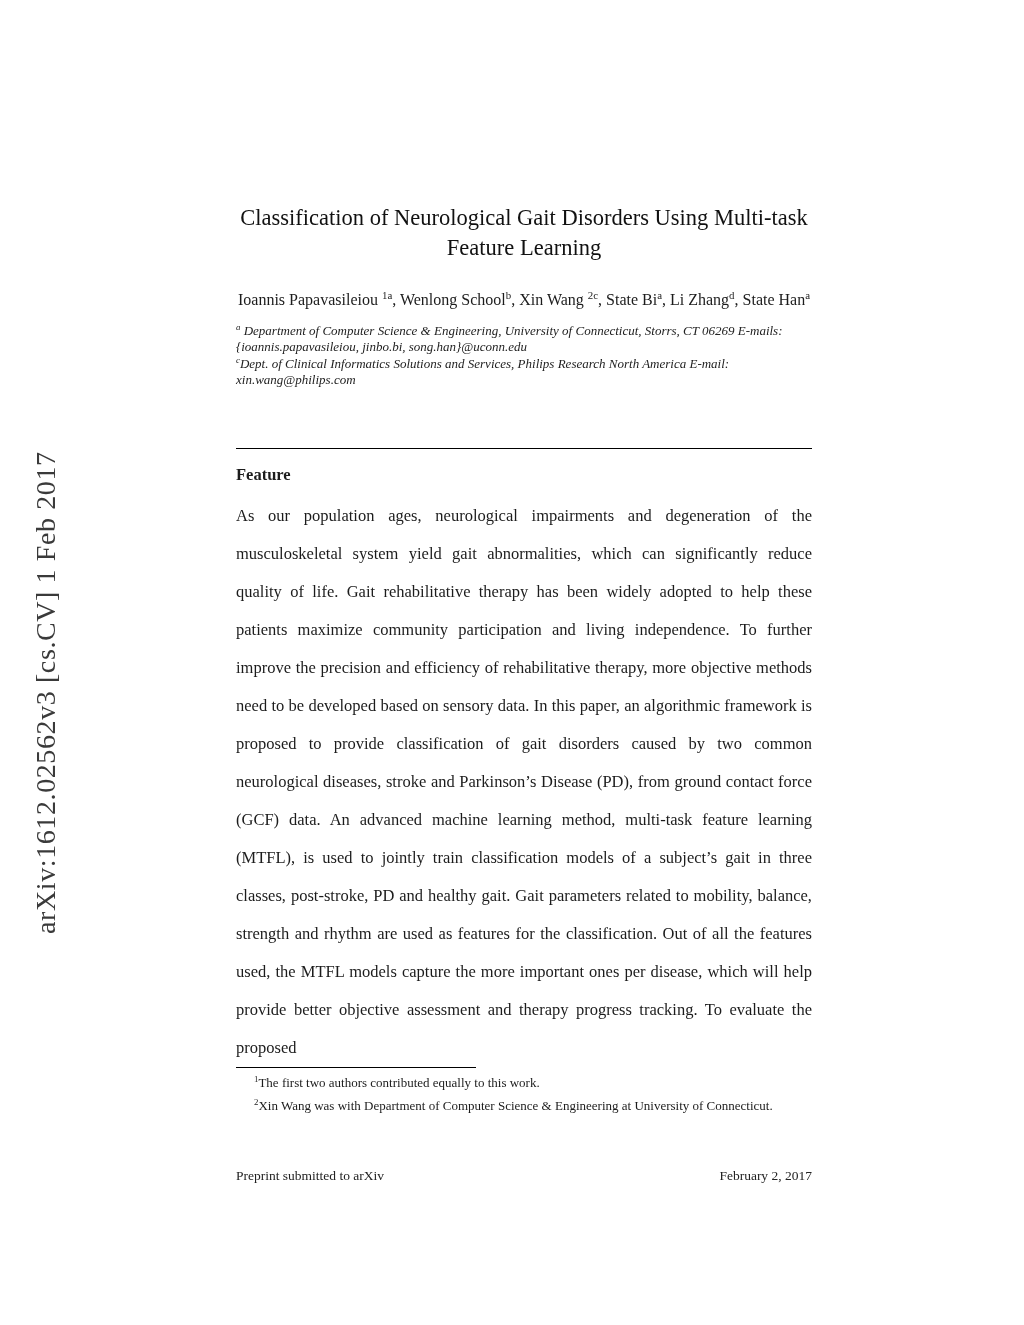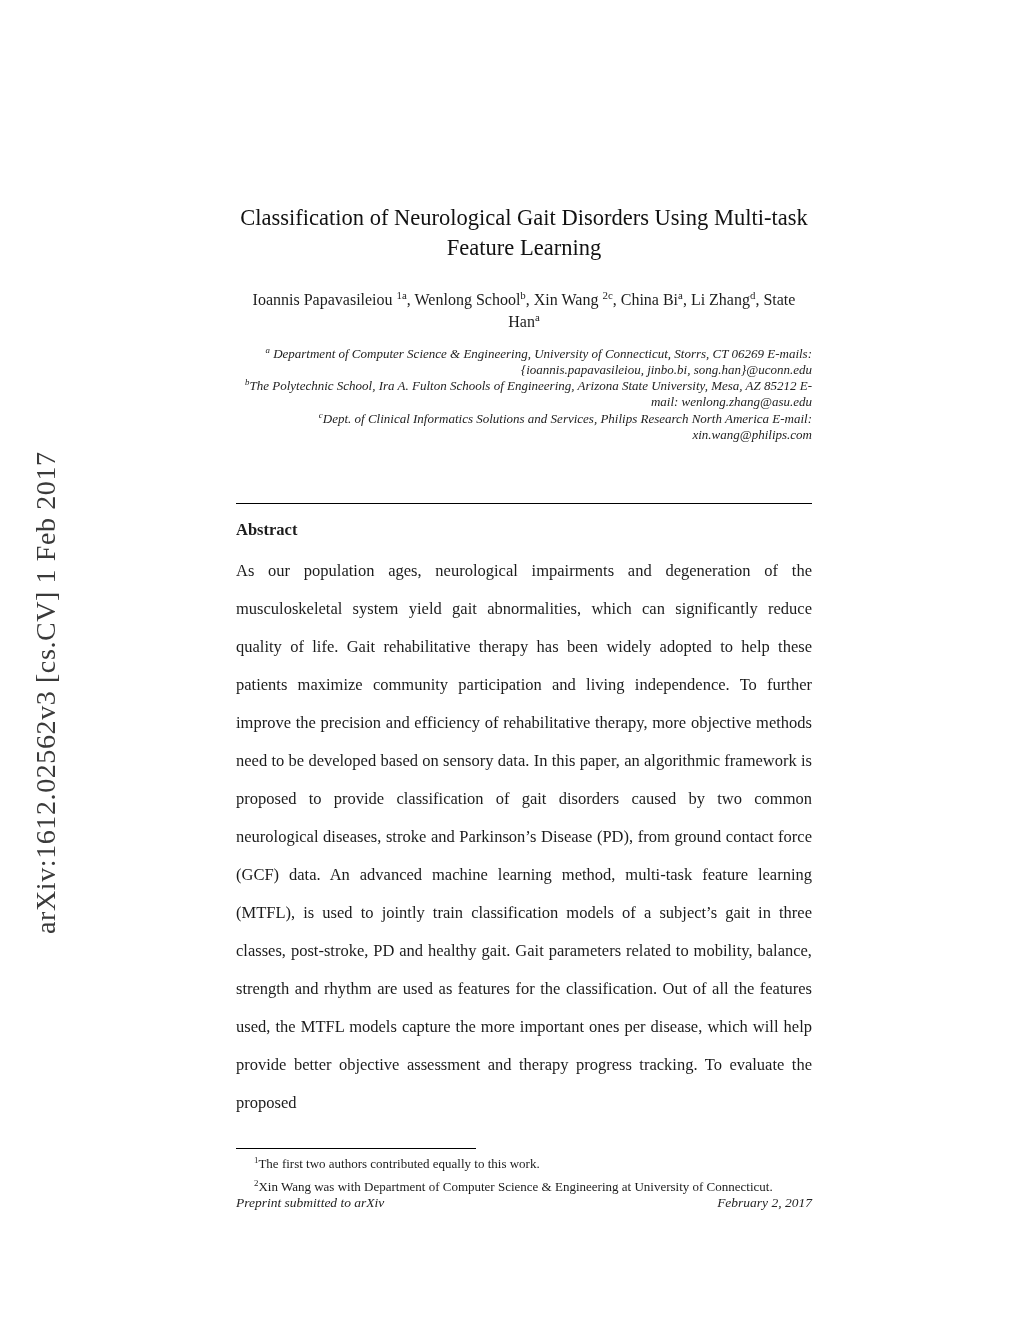--- a/index.html
+++ b/index.html
@@ -50,21 +50,21 @@
     font-size: 16px;
     line-height: 1.4;
   }
   .authors sup, .affiliation sup, .footnote sup {
     font-size: 68%;
     line-height: 0;
   }
 
   .affiliations {
     margin-top: 12px;
-    text-align: right;
+    text-align: left;
     font-style: italic;
     font-size: 13px;
     line-height: 1.25;
     color: #222222;
   }
 
   .abstract-rule {
     margin: 60px 0 0 0;
     border: none;
     border-top: 1.6px solid #000000;
@@ -78,65 +78,63 @@
   }
 
   .abstract-body {
     margin: 12px 0 0 0;
     font-size: 16.5px;
     line-height: 38px;
     text-align: justify;
   }
 
   .footnote-block {
-    margin-top: 26px;
   }
   .footnote-rule {
     width: 240px;
     margin: 0;
     border: none;
     border-top: 1px solid #000000;
     height: 0;
   }
   .footnote {
     margin-top: 6px;
     font-size: 13px;
     line-height: 17px;
     text-indent: 18px;
     text-align: justify;
   }
 
   .footer {
     display: flex;
     justify-content: space-between;
-    font-style: italic;
+    margin-top: 54px;
     font-size: 13.5px;
     color: #222222;
   }
 </style>
 </head>
 <body>
 
 <div class="watermark">arXiv:1612.02562v3 [cs.CV] 1 Feb 2017</div>
 
 <div class="content">
 
   <h1 class="title">Classification of Neurological Gait Disorders Using Multi-task Feature Learning</h1>
 
-  <div class="authors"><span>Ioannis Papavasileiou </span><sup>1a</sup><span>, Wenlong School</span><sup>b</sup><span>, Xin Wang </span><sup>2c</sup><span>, China Bi</span><sup>a</sup><span>, Li Zhang</span><sup>d</sup><span>, State Han</span><sup>a</sup></div>
+  <div class="authors"><span>Ioannis Papavasileiou </span><sup>1a</sup><span>, Wenlong School</span><sup>b</sup><span>, Xin Wang </span><sup>2c</sup><span>, State Bi</span><sup>a</sup><span>, Li Zhang</span><sup>d</sup><span>, State Han</span><sup>a</sup></div>
 
   <div class="affiliations">
     <div class="affiliation"><sup>a</sup><span> Department of Computer Science &amp; Engineering, University of Connecticut, Storrs, CT 06269 E-mails: {ioannis.papavasileiou, jinbo.bi, song.han}@uconn.edu</span></div>
-    <div class="affiliation"><sup>b</sup><span>The Polytechnic School, Ira A. Fulton Schools of Engineering, Arizona State University, Mesa, AZ 85212 E-mail: wenlong.zhang@asu.edu</span></div>
     <div class="affiliation"><sup>c</sup><span>Dept. of Clinical Informatics Solutions and Services, Philips Research North America E-mail: xin.wang@philips.com</span></div>
   </div>
 
   <hr class="abstract-rule">
 
-  <div class="abstract-heading">Abstract</div>
+  <div class="abstract-heading">Feature</div>
 
   <p class="abstract-body">As our population ages, neurological impairments and degeneration of the musculoskeletal system yield gait abnormalities, which can significantly reduce quality of life. Gait rehabilitative therapy has been widely adopted to help these patients maximize community participation and living independence. To further improve the precision and efficiency of rehabilitative therapy, more objective methods need to be developed based on sensory data. In this paper, an algorithmic framework is proposed to provide classification of gait disorders caused by two common neurological diseases, stroke and Parkinson’s Disease (PD), from ground contact force (GCF) data. An advanced machine learning method, multi-task feature learning (MTFL), is used to jointly train classification models of a subject’s gait in three classes, post-stroke, PD and healthy gait. Gait parameters related to mobility, balance, strength and rhythm are used as features for the classification. Out of all the features used, the MTFL models capture the more important ones per disease, which will help provide better objective assessment and therapy progress tracking. To evaluate the proposed</p>
 
   <div class="footnote-block">
     <hr class="footnote-rule">
     <div class="footnote"><sup>1</sup><span>The first two authors contributed equally to this work.</span></div>
     <div class="footnote"><sup>2</sup><span>Xin Wang was with Department of Computer Science &amp; Engineering at University of Connecticut.</span></div>
   </div>
 
   <div class="footer">

